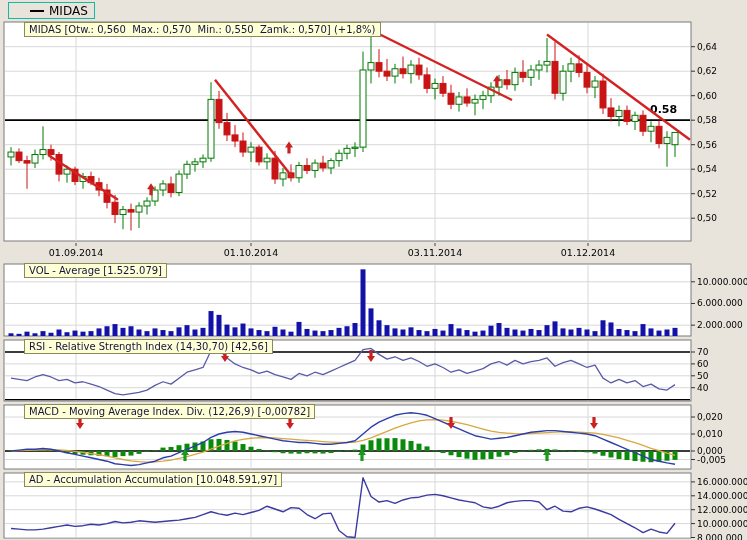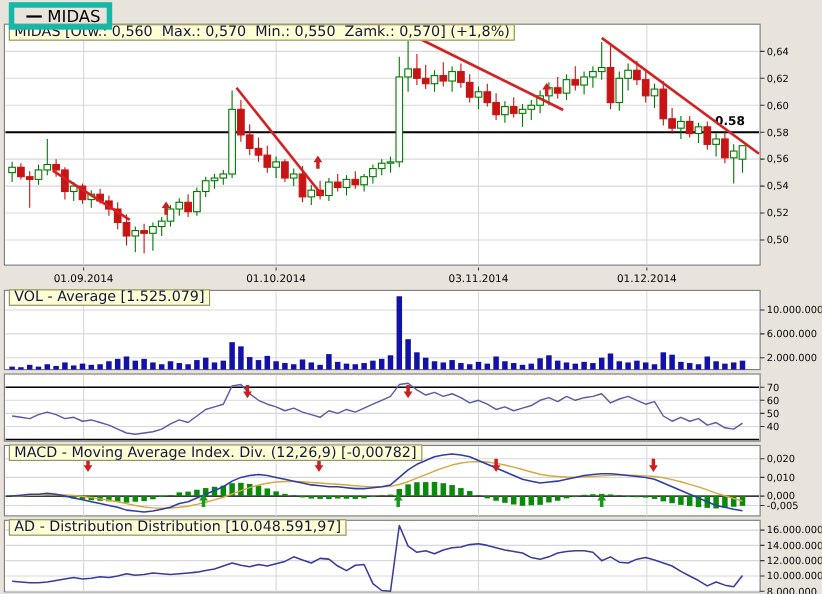--- a/index.html
+++ b/index.html
@@ -1,23 +1,23 @@
 <!DOCTYPE html>
 <html><head>
 <meta charset="utf-8">
 <style>
   html,body{margin:0;padding:0}
   body{width:747px;height:540px;position:relative;background:#e8e4dc;
        font-family:"DejaVu Sans",sans-serif;overflow:hidden}
   .panel{position:absolute;left:0;width:747px}
   .panel svg{position:absolute;left:0;top:0;display:block}
-  .hdr{position:absolute;left:8px;top:1px;background:#ffffd6;border:1px solid #8a8a5a;
-       color:#14143f;font-size:13px;line-height:11px;padding:1px 4px;z-index:5;white-space:pre}
-  .legendbox{position:absolute;left:8px;top:2px;height:13px;border:5px solid #14b8a6;
-       padding:1px 6px 1px 11px;font-size:15px;color:#000;display:flex;align-items:center;gap:5px;z-index:6}
+  .hdr{position:absolute;left:24px;top:1px;background:#ffffd6;border:1px solid #8a8a5a;
+       color:#14143f;font-size:10px;line-height:11px;padding:1px 4px;z-index:5;white-space:pre}
+  .legendbox{position:absolute;left:8px;top:2px;height:13px;border:1px solid #14b8a6;
+       padding:1px 6px 1px 21px;font-size:12px;color:#000;display:flex;align-items:center;gap:5px;z-index:6}
   .legline{width:14px;height:0;border-top:2px solid #000}
 </style>
 </head>
 <body>
 
 <div class="panel" id="legend-strip" style="top:0;height:20px">
   <div class="legendbox">
     <span class="legline"></span>
     <span>MIDAS</span>
   </div>
@@ -382,20 +382,21 @@
         <line x1="5" y1="49.699999999999996" x2="690" y2="49.699999999999996" stroke="#d8d8d8" stroke-width="1"></line>
         <line x1="691" y1="49.699999999999996" x2="695" y2="49.699999999999996" stroke="#333" stroke-width="1"></line>
         <text x="697" y="52.699999999999996" font-size="9" fill="#000">40</text>
       </g>
       <line x1="5" y1="14" x2="690" y2="14" stroke="#000000" stroke-width="1.4"></line>
       <line x1="5" y1="61.599999999999994" x2="690" y2="61.599999999999994" stroke="#000000" stroke-width="1.4"></line>
       <polyline points="11,40.18 19,41.37 27,42.56 35,38.989999999999995 43,36.61 51,38.989999999999995 59,42.56 67,41.37 75,44.94 83,43.75 91,46.129999999999995 99,48.51 107,52.08 115,55.65 123,56.839999999999996 131,55.65 139,54.46 147,52.08 155,47.32 163,43.75 171,46.129999999999995 179,40.18 187,34.230000000000004 195,31.849999999999998 203,29.47 211,12.81 219,11.620000000000001 227,19.95 235,25.9 243,29.47 251,31.849999999999998 259,35.42 267,33.04 275,36.61 283,38.989999999999995 291,41.37 299,35.42 307,37.8 315,34.230000000000004 323,36.61 331,33.04 339,29.47 347,25.9 355,22.33 363,11.620000000000001 371,10.43 379,16.38 387,21.14 395,18.759999999999998 403,22.33 411,19.95 419,23.52 427,28.28 435,25.9 443,29.47 451,34.230000000000004 459,31.849999999999998 467,35.42 475,33.04 483,30.66 491,25.9 499,23.52 507,27.09 515,22.33 523,25.9 531,23.52 539,22.33 547,19.95 555,28.28 563,24.71 571,22.33 579,25.9 587,29.47 595,27.09 603,40.18 611,44.94 619,41.37 627,44.94 635,42.56 643,48.51 651,46.129999999999995 659,50.89 667,52.08 675,46.6536" fill="none" stroke="#5a5aa8" stroke-width="1.3" stroke-linejoin="round"></polyline>
       <path d="M 225 24 l -4 -6 h 2.4 v -6 h 3.2 v 6 h 2.4 Z" fill="#cc2020"></path>
       <path d="M 371 24 l -4 -6 h 2.4 v -6 h 3.2 v 6 h 2.4 Z" fill="#cc2020"></path>
     </svg>
+  <div class="hdr">RSI - Relative Strength Index (14,30,70) [42,56]</div>
 </div>
 
 <div class="panel" id="macd-panel" style="top:403px;height:68px">
   <svg id="macd-svg" width="747" height="68">
       <rect x="4" y="2" width="687" height="64" fill="#ffffff" stroke="#7a7a7a" stroke-width="1"></rect>
       <line x1="76" y1="3" x2="76" y2="66" stroke="#d8d8d8" stroke-width="1"></line>
       <line x1="251" y1="3" x2="251" y2="66" stroke="#d8d8d8" stroke-width="1"></line>
       <line x1="435" y1="3" x2="435" y2="66" stroke="#d8d8d8" stroke-width="1"></line>
       <line x1="588" y1="3" x2="588" y2="66" stroke="#d8d8d8" stroke-width="1"></line>
       <g>
@@ -531,14 +532,14 @@
         <text x="697" y="41.7" font-size="9" fill="#000">12.000.000</text>
         <line x1="5" y1="52.6" x2="690" y2="52.6" stroke="#d8d8d8" stroke-width="1"></line>
         <line x1="691" y1="52.6" x2="695" y2="52.6" stroke="#333" stroke-width="1"></line>
         <text x="697" y="55.6" font-size="9" fill="#000">10.000.000</text>
         <line x1="5" y1="66.5" x2="690" y2="66.5" stroke="#d8d8d8" stroke-width="1"></line>
         <line x1="691" y1="66.5" x2="695" y2="66.5" stroke="#333" stroke-width="1"></line>
         <text x="697" y="69.5" font-size="9" fill="#000">8.000.000</text>
       </g>
       <polyline points="11,57.464999999999996 19,58.160000000000004 27,58.855000000000004 35,58.855000000000004 43,58.160000000000004 51,56.769999999999996 59,55.38 67,53.989999999999995 75,55.38 83,54.685 91,53.294999999999995 99,53.989999999999995 107,52.6 115,50.51499999999999 123,51.905 131,51.21000000000001 139,49.81999999999999 147,50.51499999999999 155,51.21000000000001 163,50.51499999999999 171,49.81999999999999 179,49.125 187,47.735 195,46.345 203,43.565 211,40.785000000000004 219,42.87 227,44.260000000000005 235,42.175 243,43.565 251,41.480000000000004 259,39.394999999999996 267,35.224999999999994 275,38.005 283,40.785000000000004 291,36.614999999999995 299,37.31 307,43.565 315,47.735 323,42.87 331,42.175 339,59.55 347,65.805 355,66.5 363,6.72999999999999 371,25.494999999999997 379,31.055 387,29.664999999999992 395,32.44499999999999 403,28.97 411,26.885000000000005 419,26.18999999999999 427,24.105000000000004 435,23.410000000000004 443,24.799999999999997 451,26.885000000000005 459,28.97 467,30.360000000000007 475,31.75 483,35.92 491,37.31 499,35.224999999999994 507,31.75 515,30.360000000000007 523,29.664999999999992 531,29.664999999999992 539,31.055 547,38.7 555,35.224999999999994 563,40.08999999999999 571,40.785000000000004 579,37.31 587,35.92 595,38.005 603,40.785000000000004 611,43.565 619,48.43000000000001 627,52.6 635,56.769999999999996 643,61.635000000000005 651,58.160000000000004 659,60.94 667,62.330000000000005 675,52.2525" fill="none" stroke="#3a3aa0" stroke-width="1.4" stroke-linejoin="round"></polyline>
     </svg>
-  <div class="hdr">AD - Distribution Distribution [10.048.591,97]</div>
+  <div class="hdr">AD - Accumulation Accumulation [10.048.591,97]</div>
 </div>
 
 </body></html>

